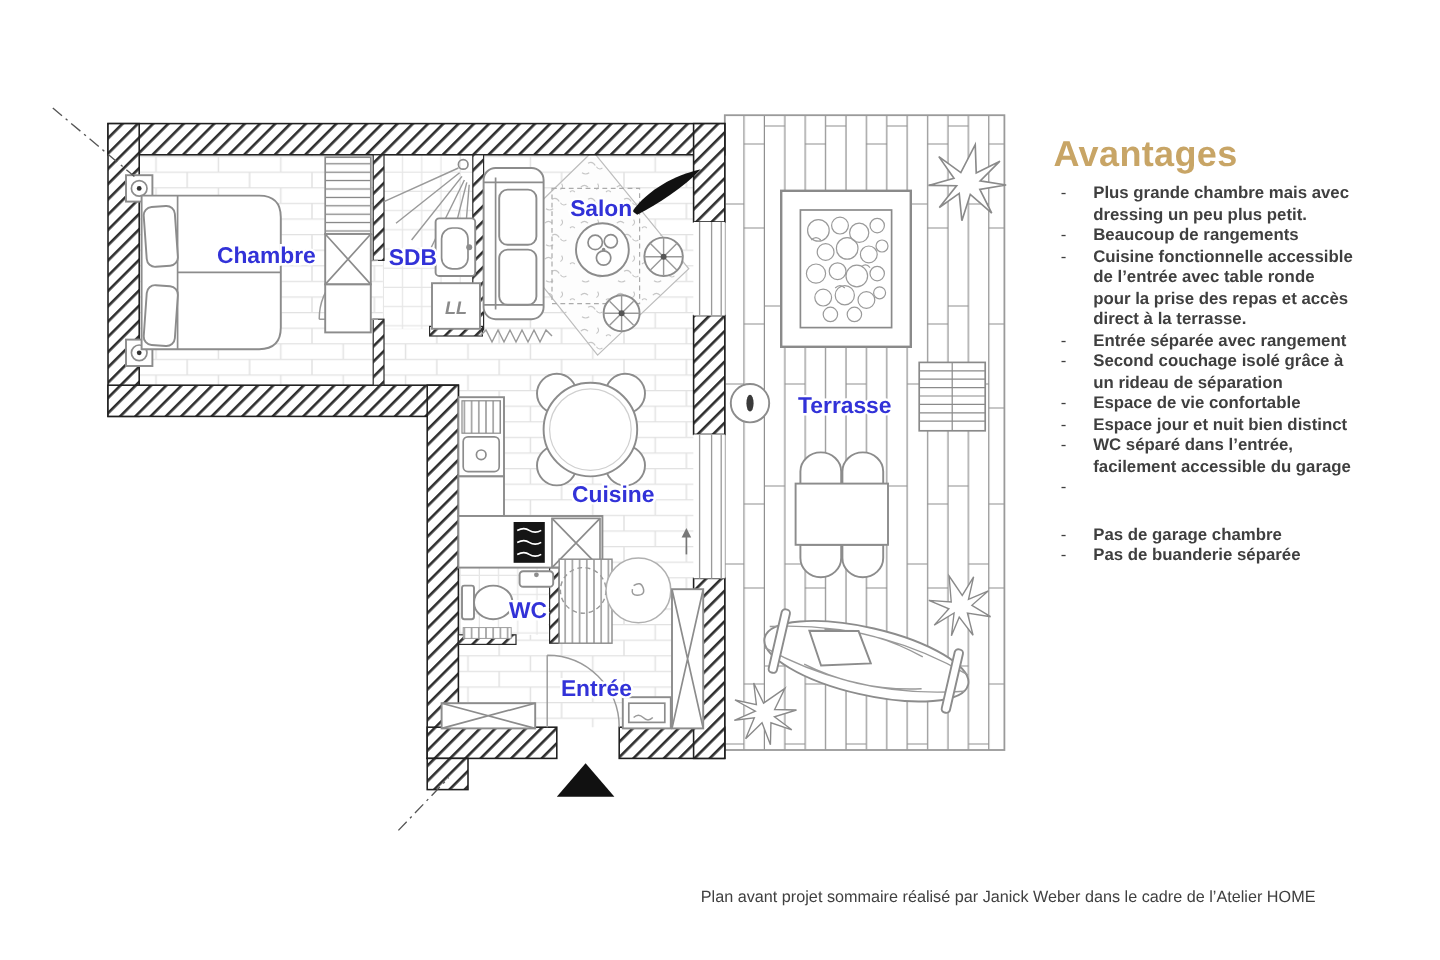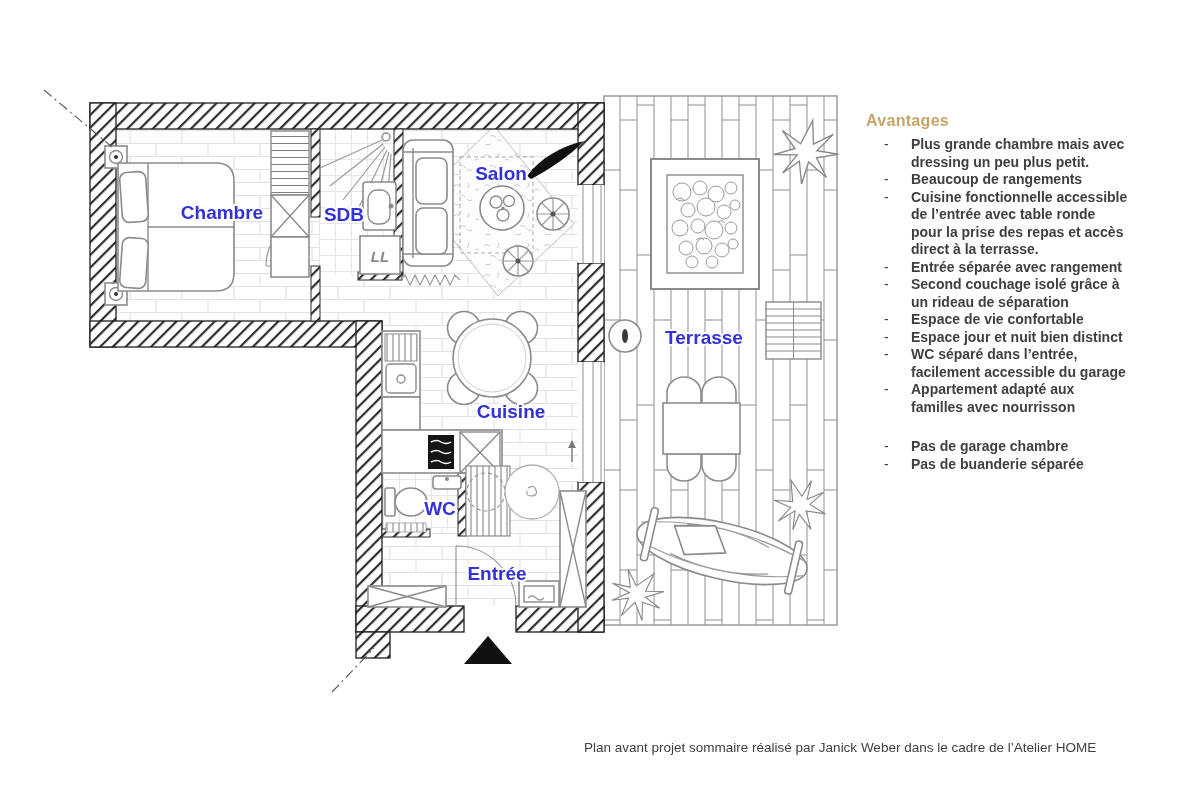--- a/index.html
+++ b/index.html
@@ -12,21 +12,21 @@
   .p{fill:url(#hatch);stroke:#2a2a2a;stroke-width:1;}
   .f{fill:#fff;stroke:#8c8c8c;stroke-width:1.6;}
   .fl{fill:none;stroke:#8c8c8c;stroke-width:1.4;}
   .tl{fill:none;stroke:#9a9a9a;stroke-width:1.2;}
   .lbl{font:700 19px "Liberation Sans",sans-serif;fill:#3232d8;
        paint-order:stroke;stroke:#fff;stroke-width:4px;text-anchor:middle;}
   .ll{font:italic 700 15px "Liberation Sans",sans-serif;fill:#8a8a8a;text-anchor:middle;}
 
   
   .panel{position:absolute;left:866px;top:112px;width:300px;color:#3f3f3f;}
-  .panel h2{margin:0 0 6px 0;font-size:16px;font-weight:700;color:#c8a566;letter-spacing:.3px;}
+  .panel h2{margin:0 0 6px 12px;font-size:30px;font-weight:700;color:#c8a566;letter-spacing:.3px;}
   .inc-block{margin-top:22px;}
   .li{display:flex;font-size:14px;line-height:17.5px;}
   .li .dash{flex:0 0 27px;padding-left:18px;}
   .li .li-text{width:218px;font-weight:bold;}
 
   .caption{position:absolute;left:584px;top:740px;font-size:13.5px;color:#404040;}
 </style>
 </head>
 <body>
 
@@ -360,21 +360,20 @@
           <span class="li-text">Espace jour et nuit bien distinct</span>
         </div>
 
         <div class="li">
           <span class="dash">-</span>
           <span class="li-text">WC séparé dans l’entrée, facilement accessible du garage</span>
         </div>
 
         <div class="li">
           <span class="dash">-</span>
-          <span class="li-text">Appartement adapté aux familles avec nourrisson</span>
         </div>
       </div>
   </div>
   <div class="inc-block">
     <div>
 
         <div class="li">
           <span class="dash">-</span>
           <span class="li-text">Pas de garage chambre</span>
         </div>

